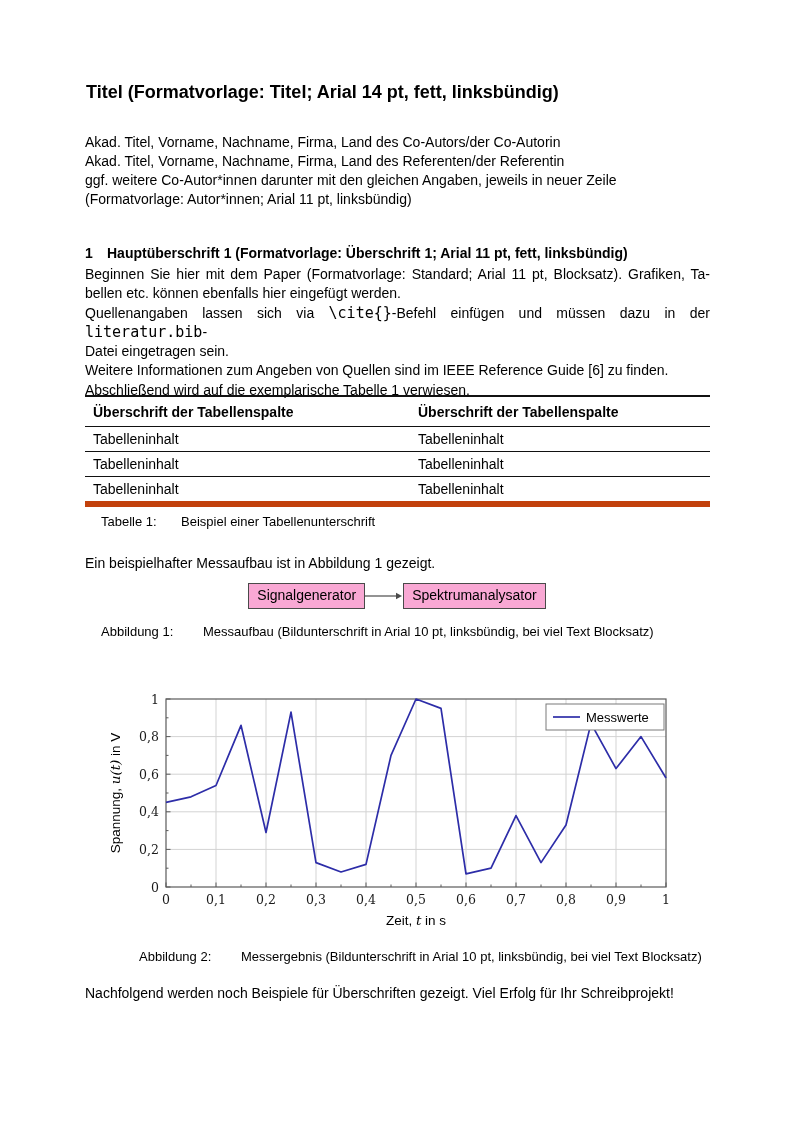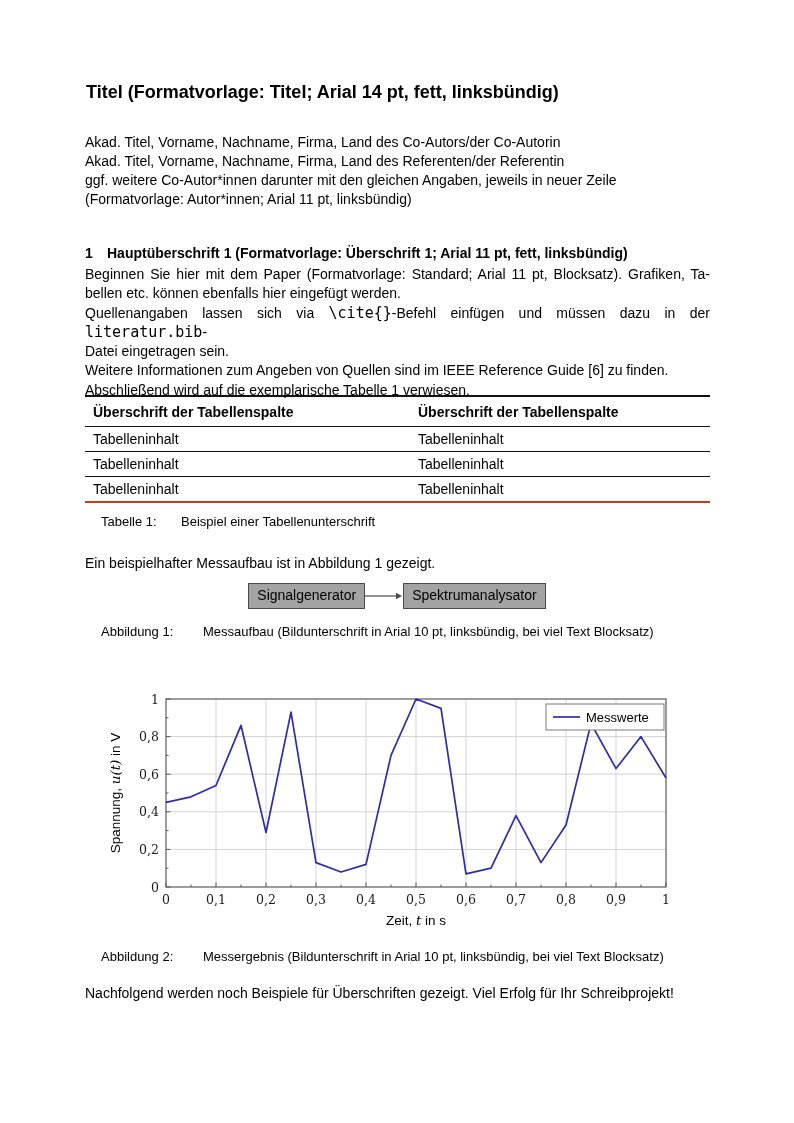--- a/index.html
+++ b/index.html
@@ -22,47 +22,47 @@
   .section-number{width:22px;flex:0 0 22px;}
   .body-par{
     position:absolute;left:85px;width:625px;font-size:14px;line-height:19.3px;
   }
   #intro-par{top:265px;}
   .jline{text-align:justify;text-align-last:justify;}
   .mono{font-family:"DejaVu Sans Mono","Liberation Mono",monospace;font-size:15px;}
   table.example{
     position:absolute;left:85px;top:395px;width:625px;
     border-collapse:collapse;font-size:14px;
-    border-top:2px solid #111;border-bottom:2px solid #c2410c;
+    border-top:2px solid #111;border-bottom:6px solid #c2410c;
   }
   table.example th{
     text-align:left;font-weight:bold;padding:7px 0 6px 8px;
     border-bottom:1.5px solid #111;
   }
   table.example td{
     text-align:left;padding:4px 0 4px 8px;border-bottom:1.5px solid #111;
   }
   table.example tr:last-child td{border-bottom:none;}
   .caption{
     position:absolute;left:101px;width:640px;font-size:13px;display:flex;
   }
   #table-caption{top:514px;}
   #fig1-caption{top:624px;}
-  #fig2-caption{top:949px;}
+  #fig2-caption{top:949px;margin-left:38px;}
   .cap-label-t{flex:0 0 80px;}
   .cap-label-f{flex:0 0 102px;}
   #par-fig1{top:554px;}
   #par-fig2{top:658px;}
   #closing-par{top:984px;}
   .figure1{
     position:absolute;left:0;top:583px;width:794px;height:26px;
     display:flex;justify-content:center;align-items:center;
   }
   .block-box{
-    border:1px solid #4a4a4a;background:#a3a3a3;font-size:14px;
+    border:1px solid #4a4a4a;background:#f9a8d4;font-size:14px;
     padding:2px 8px 3px 8px;height:19px;line-height:19px;
   }
   .arrow-wrap{width:38px;height:10px;display:block;}
   .chart-wrap{position:absolute;left:80px;top:685px;width:640px;height:260px;}
 </style>
 </head>
 <body>
 
 <div class="page">
 

